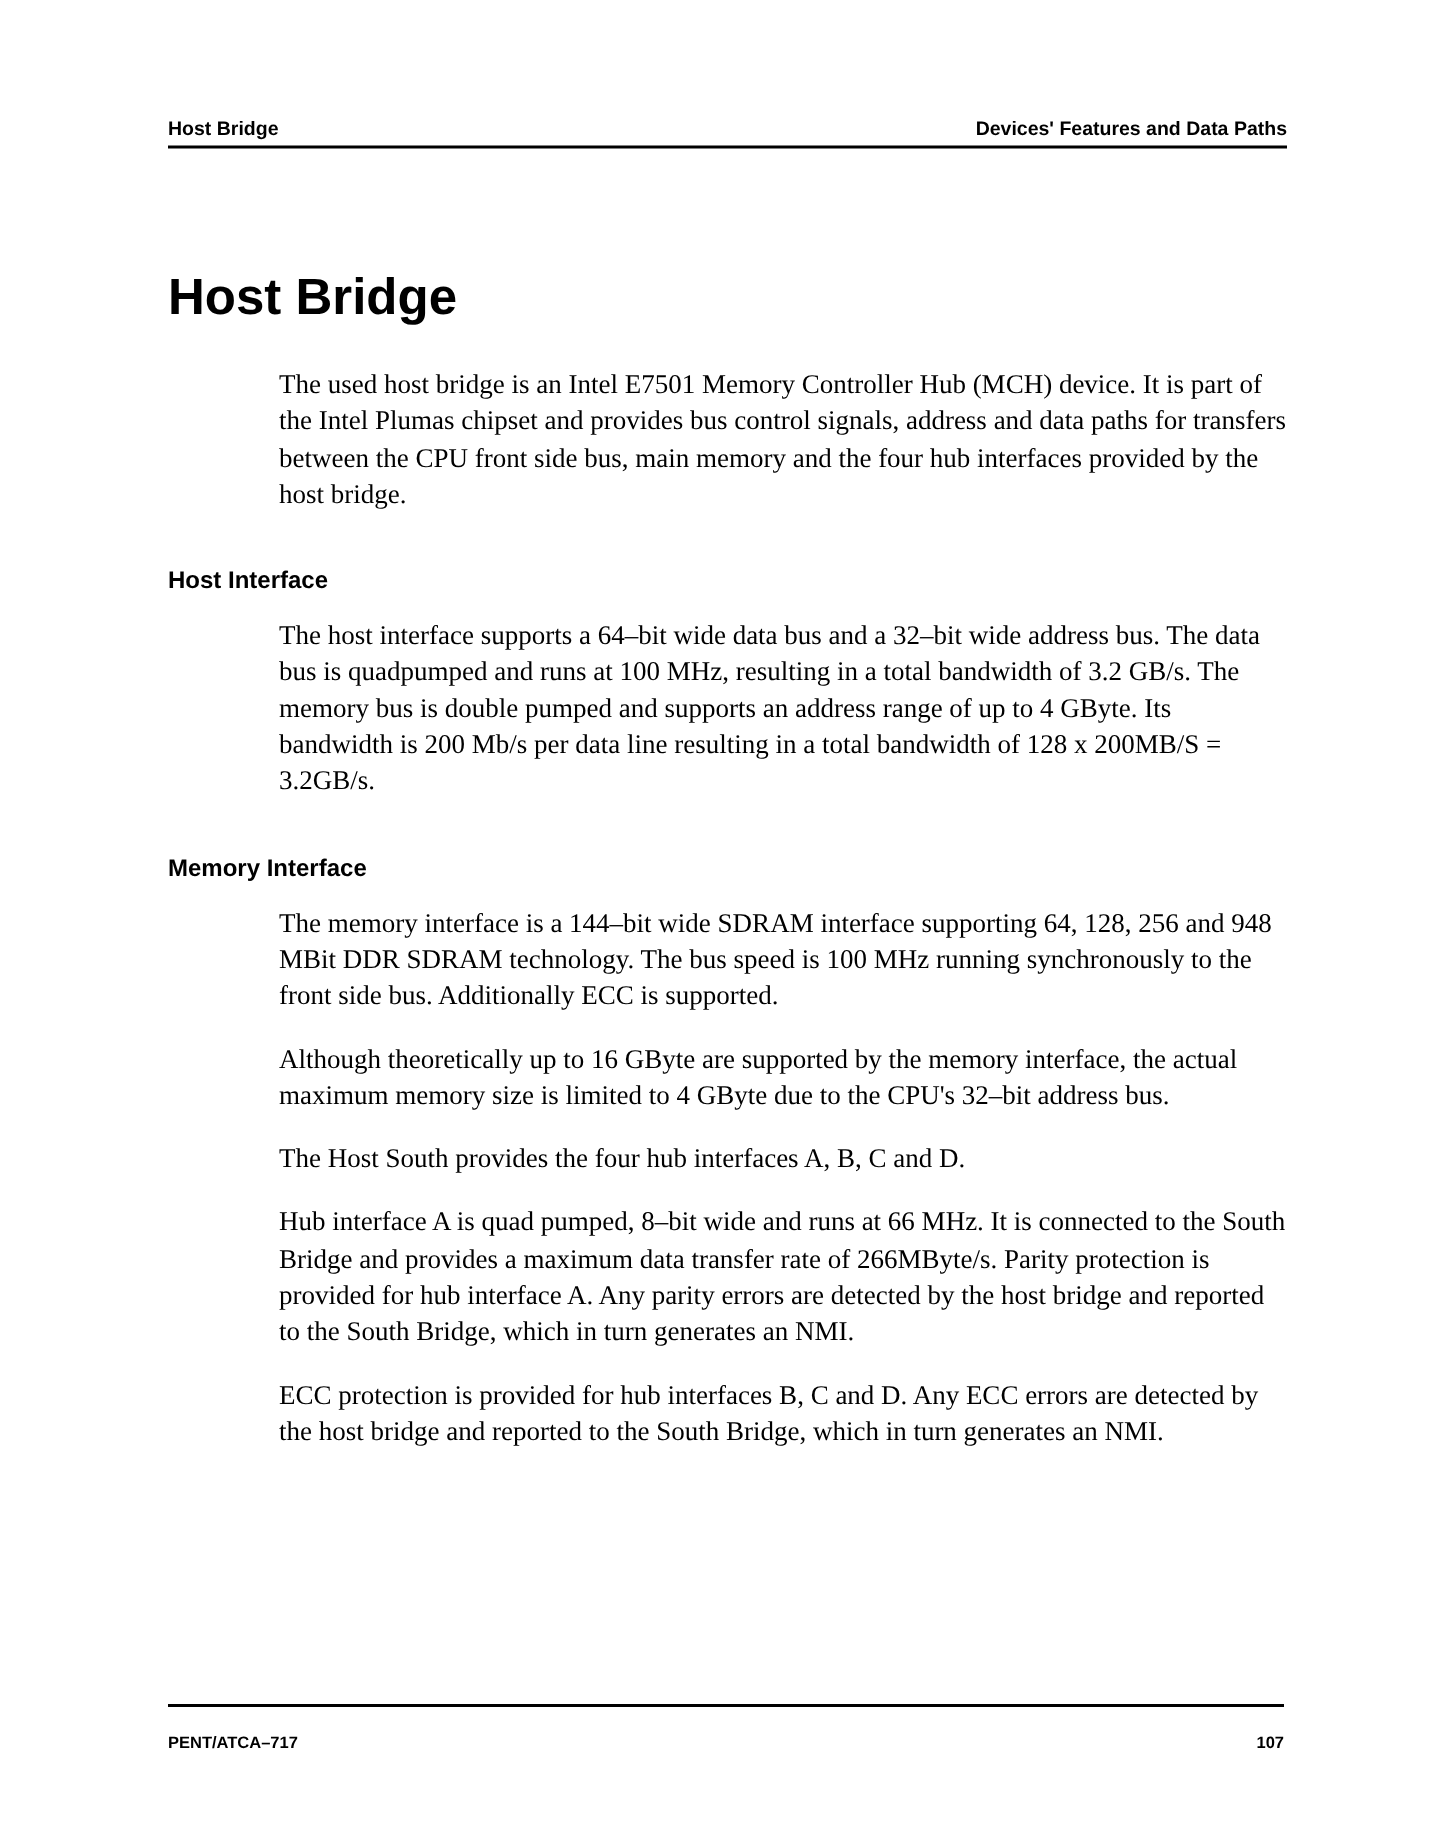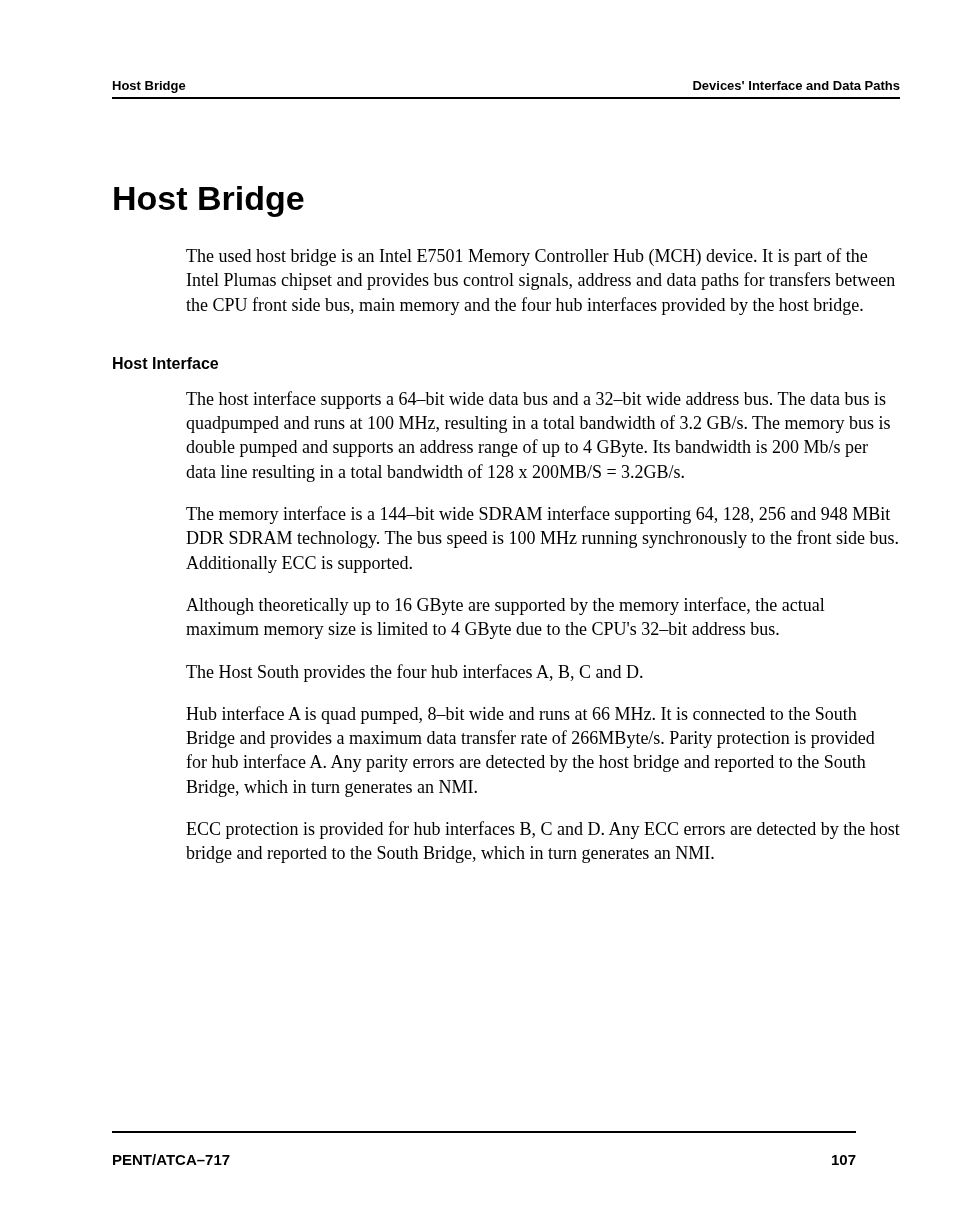--- a/index.html
+++ b/index.html
@@ -7,21 +7,21 @@
     padding: 0;
     font-family: Georgia, 'Times New Roman', serif;
     background: #fff;
     color: #000;
     width: 954px;
     height: 1232px;
     box-sizing: border-box;
     position: relative;
   }
   .page {
-    padding: 78px 54px 0 112px;
+    padding: 78px 96px 0 112px;
     box-sizing: border-box;
   }
   .header {
     display: flex;
     justify-content: space-between;
     border-bottom: 2px solid #000;
     padding-bottom: 4px;
     margin-bottom: 80px;
   }
   .header-left, .header-right {
@@ -50,40 +50,41 @@
     position: absolute;
     left: 112px;
     right: 98px;
     bottom: 64px;
     border-top: 2px solid #000;
     padding-top: 18px;
     display: flex;
     justify-content: space-between;
     font-family: Arial, Helvetica, sans-serif;
     font-weight: bold;
-    font-size: 15px;
+    font-size: 11px;
   }
 </style>
 </head>
 <body>
 
 <div class="page">
 
   <div class="header">
     <div class="header-left">Host Bridge</div>
-    <div class="header-right">Devices' Interface and Data Paths</div>
+    <div class="header-right">Devices' Features and Data Paths</div>
   </div>
 
   <h1 class="section-title">Host Bridge</h1>
 
   <p class="body-text">The used host bridge is an Intel E7501 Memory Controller Hub (MCH) device. It is part of the Intel Plumas chipset and provides bus control signals, address and data paths for transfers between the CPU front side bus, main memory and the four hub interfaces provided by the host bridge.</p>
 
   <h2 class="subsection-title">Host Interface</h2>
   <p class="body-text">The host interface supports a 64–bit wide data bus and a 32–bit wide address bus. The data bus is quadpumped and runs at 100 MHz, resulting in a total bandwidth of 3.2 GB/s. The memory bus is double pumped and supports an address range of up to 4 GByte. Its bandwidth is 200 Mb/s per data line resulting in a total bandwidth of 128 x 200MB/S = 3.2GB/s.</p>
 
+  <h2 class="subsection-title">Memory Interface</h2>
   <p class="body-text">The memory interface is a 144–bit wide SDRAM interface supporting 64, 128, 256 and 948 MBit DDR SDRAM technology. The bus speed is 100 MHz running synchronously to the front side bus. Additionally ECC is supported.</p>
   <p class="body-text">Although theoretically up to 16 GByte are supported by the memory interface, the actual maximum memory size is limited to 4 GByte due to the CPU's 32–bit address bus.</p>
 
   <p class="body-text">The Host South provides the four hub interfaces A, B, C and D.</p>
   <p class="body-text">Hub interface A is quad pumped, 8–bit wide and runs at 66 MHz. It is connected to the South Bridge and provides a maximum data transfer rate of 266MByte/s. Parity protection is provided for hub interface A. Any parity errors are detected by the host bridge and reported to the South Bridge, which in turn generates an NMI.</p>
   <p class="body-text">ECC protection is provided for hub interfaces B, C and D. Any ECC errors are detected by the host bridge and reported to the South Bridge, which in turn generates an NMI.</p>
 
 </div>
 
 <div class="footer">

